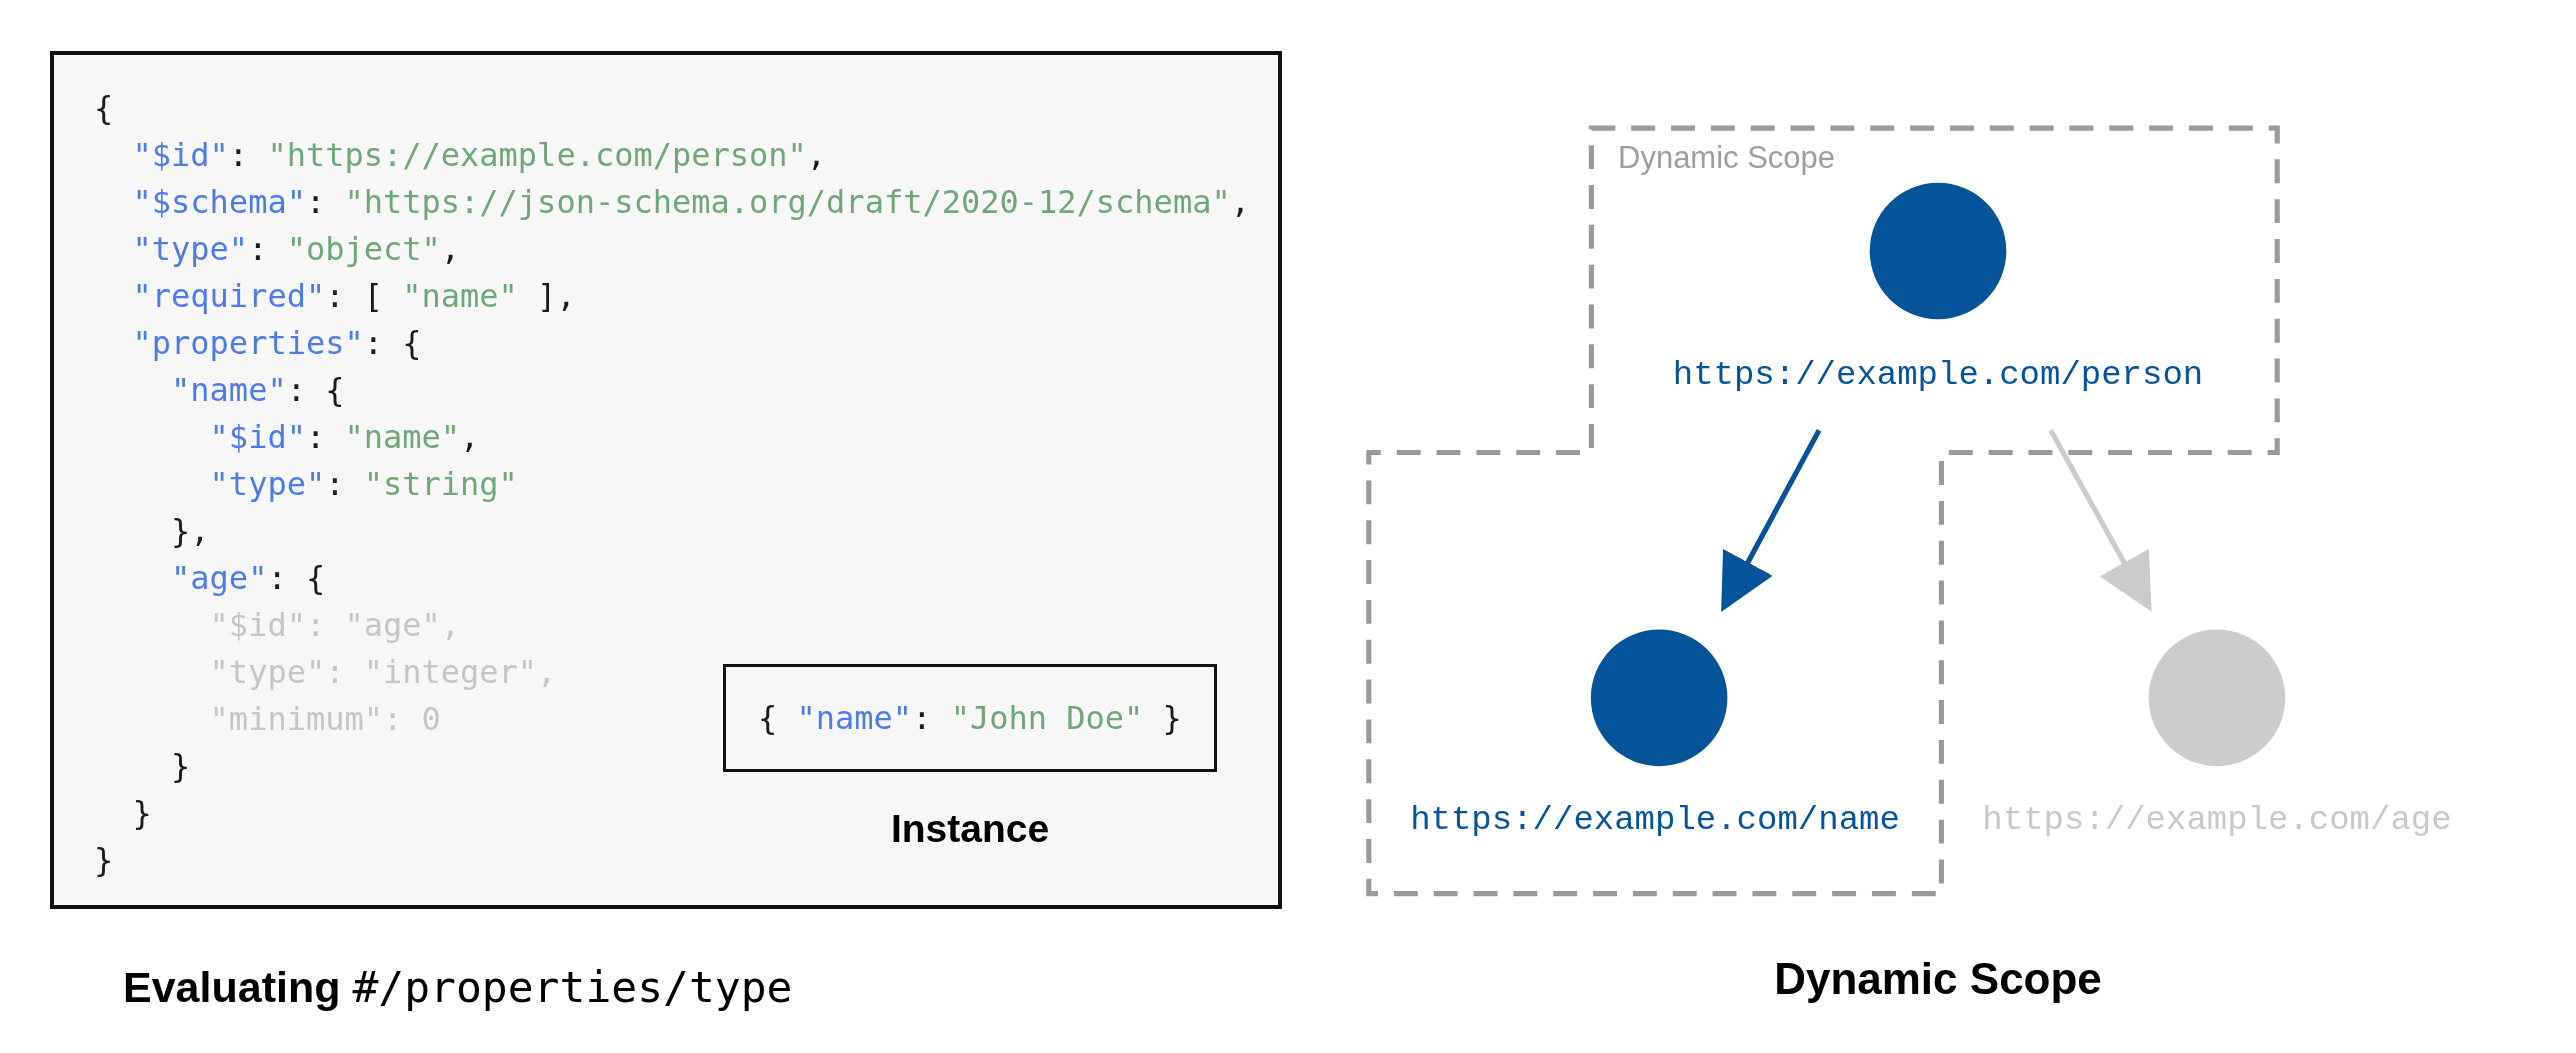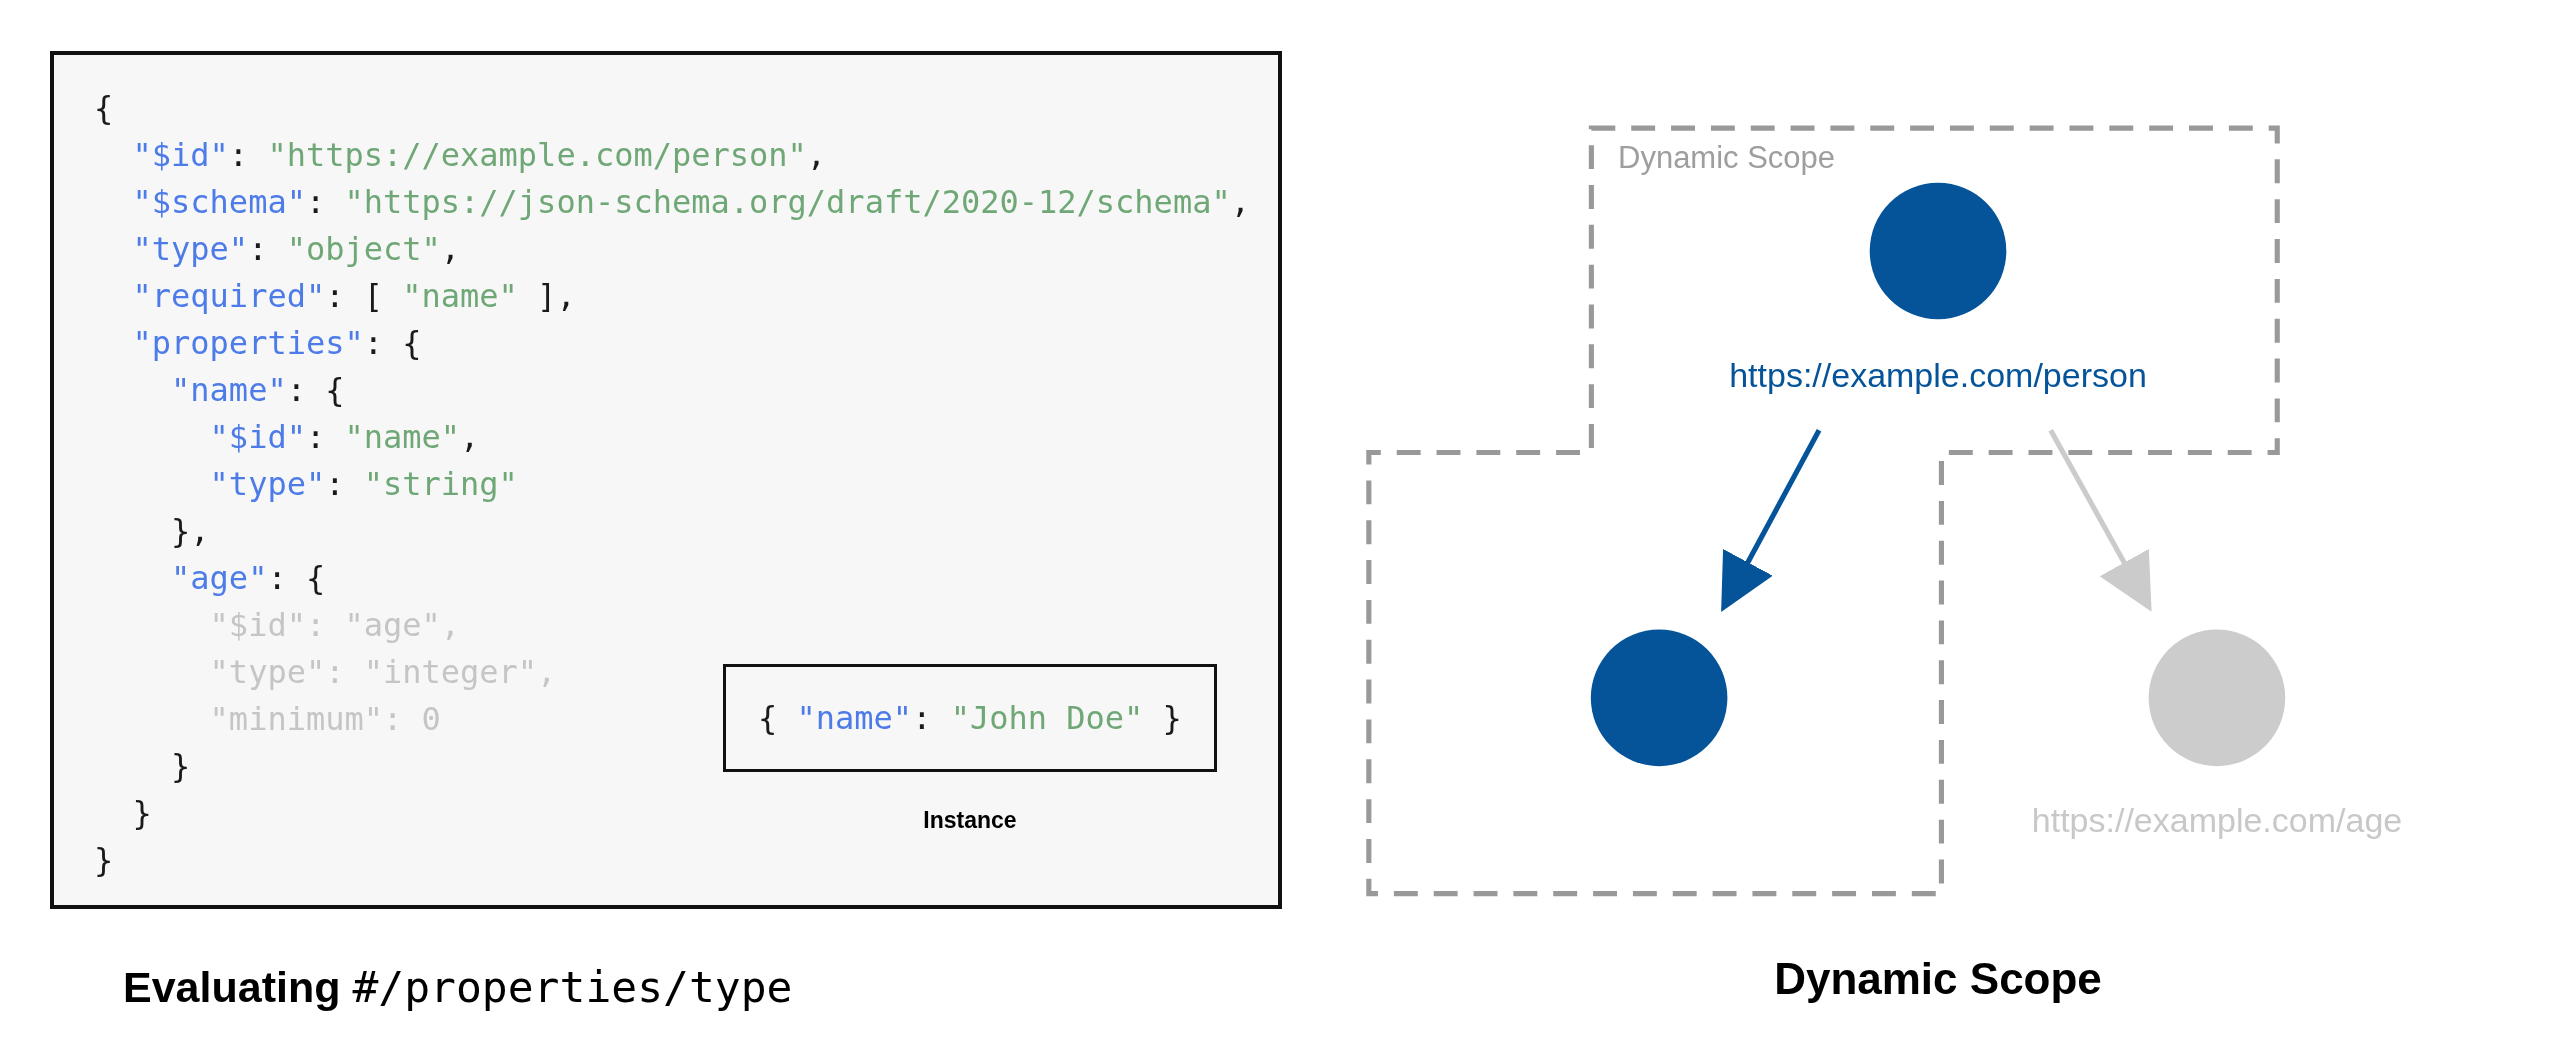--- a/index.html
+++ b/index.html
@@ -24,21 +24,21 @@
   .tok-k{color:var(--key-blue);}
   .tok-s{color:var(--string-green);}
   .tok-p{color:var(--punct-black);}
   .tok-d{color:var(--dim-gray);}
 
   
   .instance-box{position:absolute;left:723px;top:664px;width:494px;height:108px;
         border:3.4px solid var(--panel-border);display:flex;align-items:center;
         padding-left:32px;}
   .instance-label{position:absolute;left:970px;top:807px;transform:translateX(-50%);
-        font-size:23px;font-weight:bold;color:var(--caption-black);}
+        font-size:39px;font-weight:bold;color:var(--caption-black);}
 
   
   .caption-left{position:absolute;left:123px;top:962px;display:flex;
         align-items:flex-end;white-space:pre;}
   .caption-left .bold{font-size:43px;font-weight:bold;color:var(--caption-black);}
   .caption-left .mono{font-family:"DejaVu Sans Mono","Liberation Mono",monospace;
         font-size:43px;color:var(--caption-black);}
   .caption-right{position:absolute;left:1938px;top:954px;transform:translateX(-50%);
         font-size:44px;font-weight:bold;color:var(--caption-black);white-space:nowrap;}
 
@@ -48,21 +48,21 @@
         stroke-dasharray:42 28;}
   .node-blue{fill:var(--diagram-blue);}
   .node-gray{fill:var(--node-gray);}
   .arrow-blue-line{stroke:var(--diagram-blue);stroke-width:9;}
   .arrow-gray-line{stroke:var(--arrow-gray);stroke-width:9;}
   .head-blue{fill:var(--diagram-blue);}
   .head-gray{fill:var(--arrow-gray);}
   .scope-label{position:absolute;left:1618px;top:140px;font-size:31px;
         color:var(--scope-label-gray);white-space:nowrap;}
   .node-url{position:absolute;transform:translateX(-50%);
-        font-family:Liberation Sans, sans-serif;
+        font-family:Liberation Mono, monospace;
         font-size:34px;white-space:nowrap;}
   .url-person{left:1938px;top:356px;color:var(--diagram-blue);}
   .url-name{left:1655px;top:801px;color:var(--diagram-blue);}
   .url-age{left:2217px;top:801px;color:var(--url-gray);}
 </style>
 </head>
 <body>
 
 <div class="page">
 
@@ -91,18 +91,19 @@
     <path class="scope-outline" d="M2795,225 H4000 V795 H3410 V1570 H2404 V795 H2795 Z"></path>
     <line class="arrow-blue-line" x1="3195" y1="756" x2="3030" y2="1062" marker-end="url(#head-blue)"></line>
     <line class="arrow-gray-line" x1="3602" y1="756" x2="3772" y2="1062" marker-end="url(#head-gray)"></line>
     <circle class="node-blue" cx="3404" cy="441" r="120"></circle>
     <circle class="node-blue" cx="2914" cy="1226" r="120"></circle>
     <circle class="node-gray" cx="3894" cy="1226" r="120"></circle>
   </svg>
 
   <div class="scope-label">Dynamic Scope</div>
   <div class="node-url url-person">https://example.com/person</div>
+  <div class="node-url url-name">https://example.com/name</div>
   <div class="node-url url-age">https://example.com/age</div>
 
   <div class="caption-right">Dynamic Scope</div>
 
 </div>
 
 
 </body></html>

